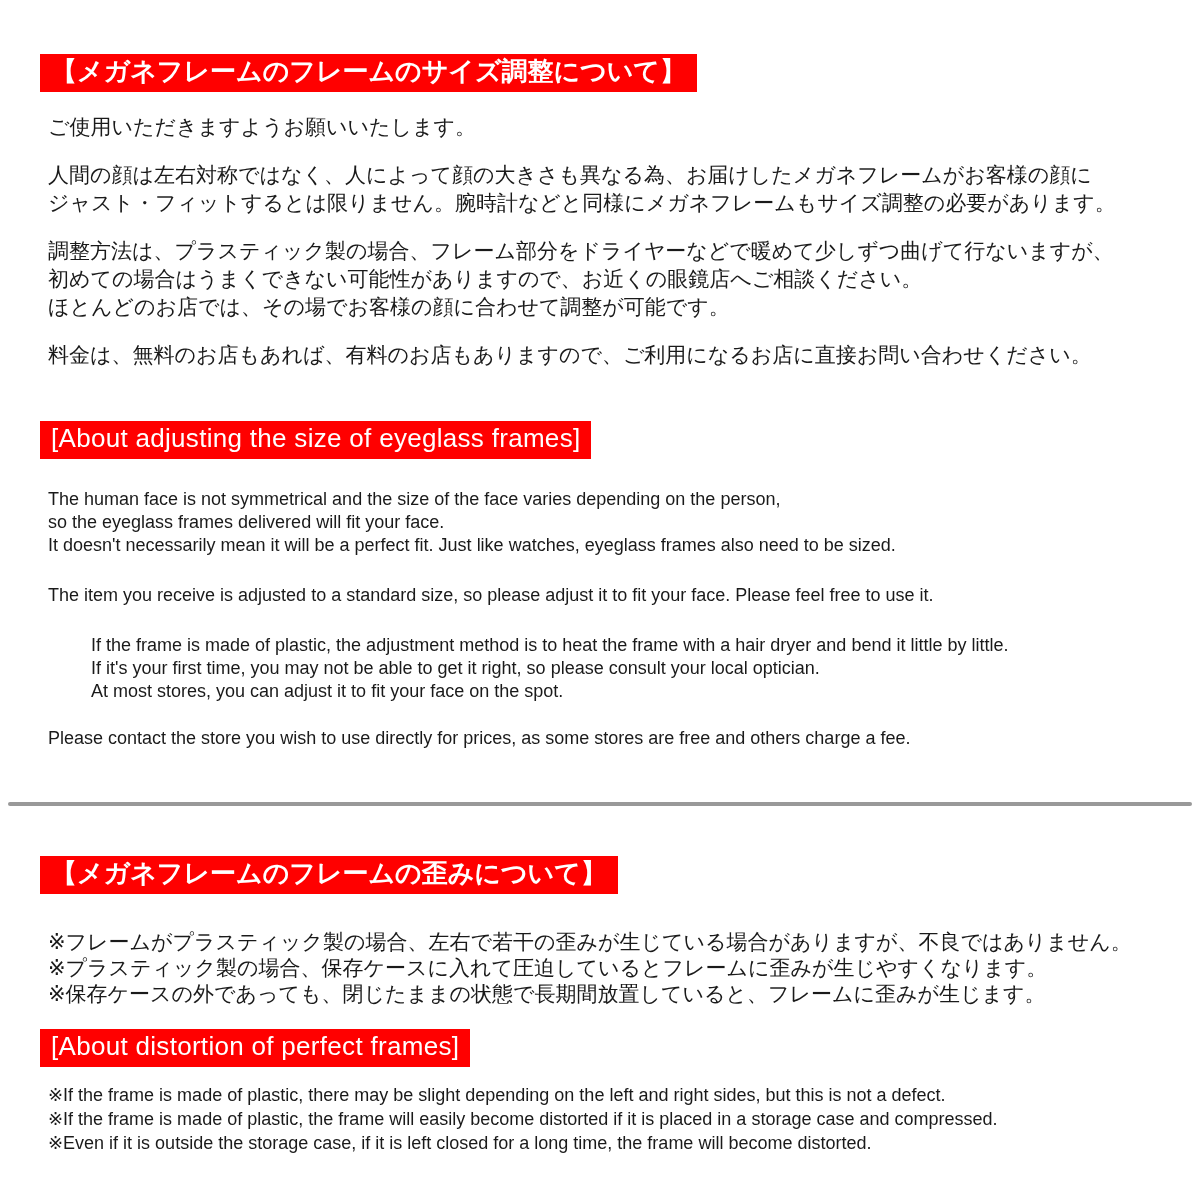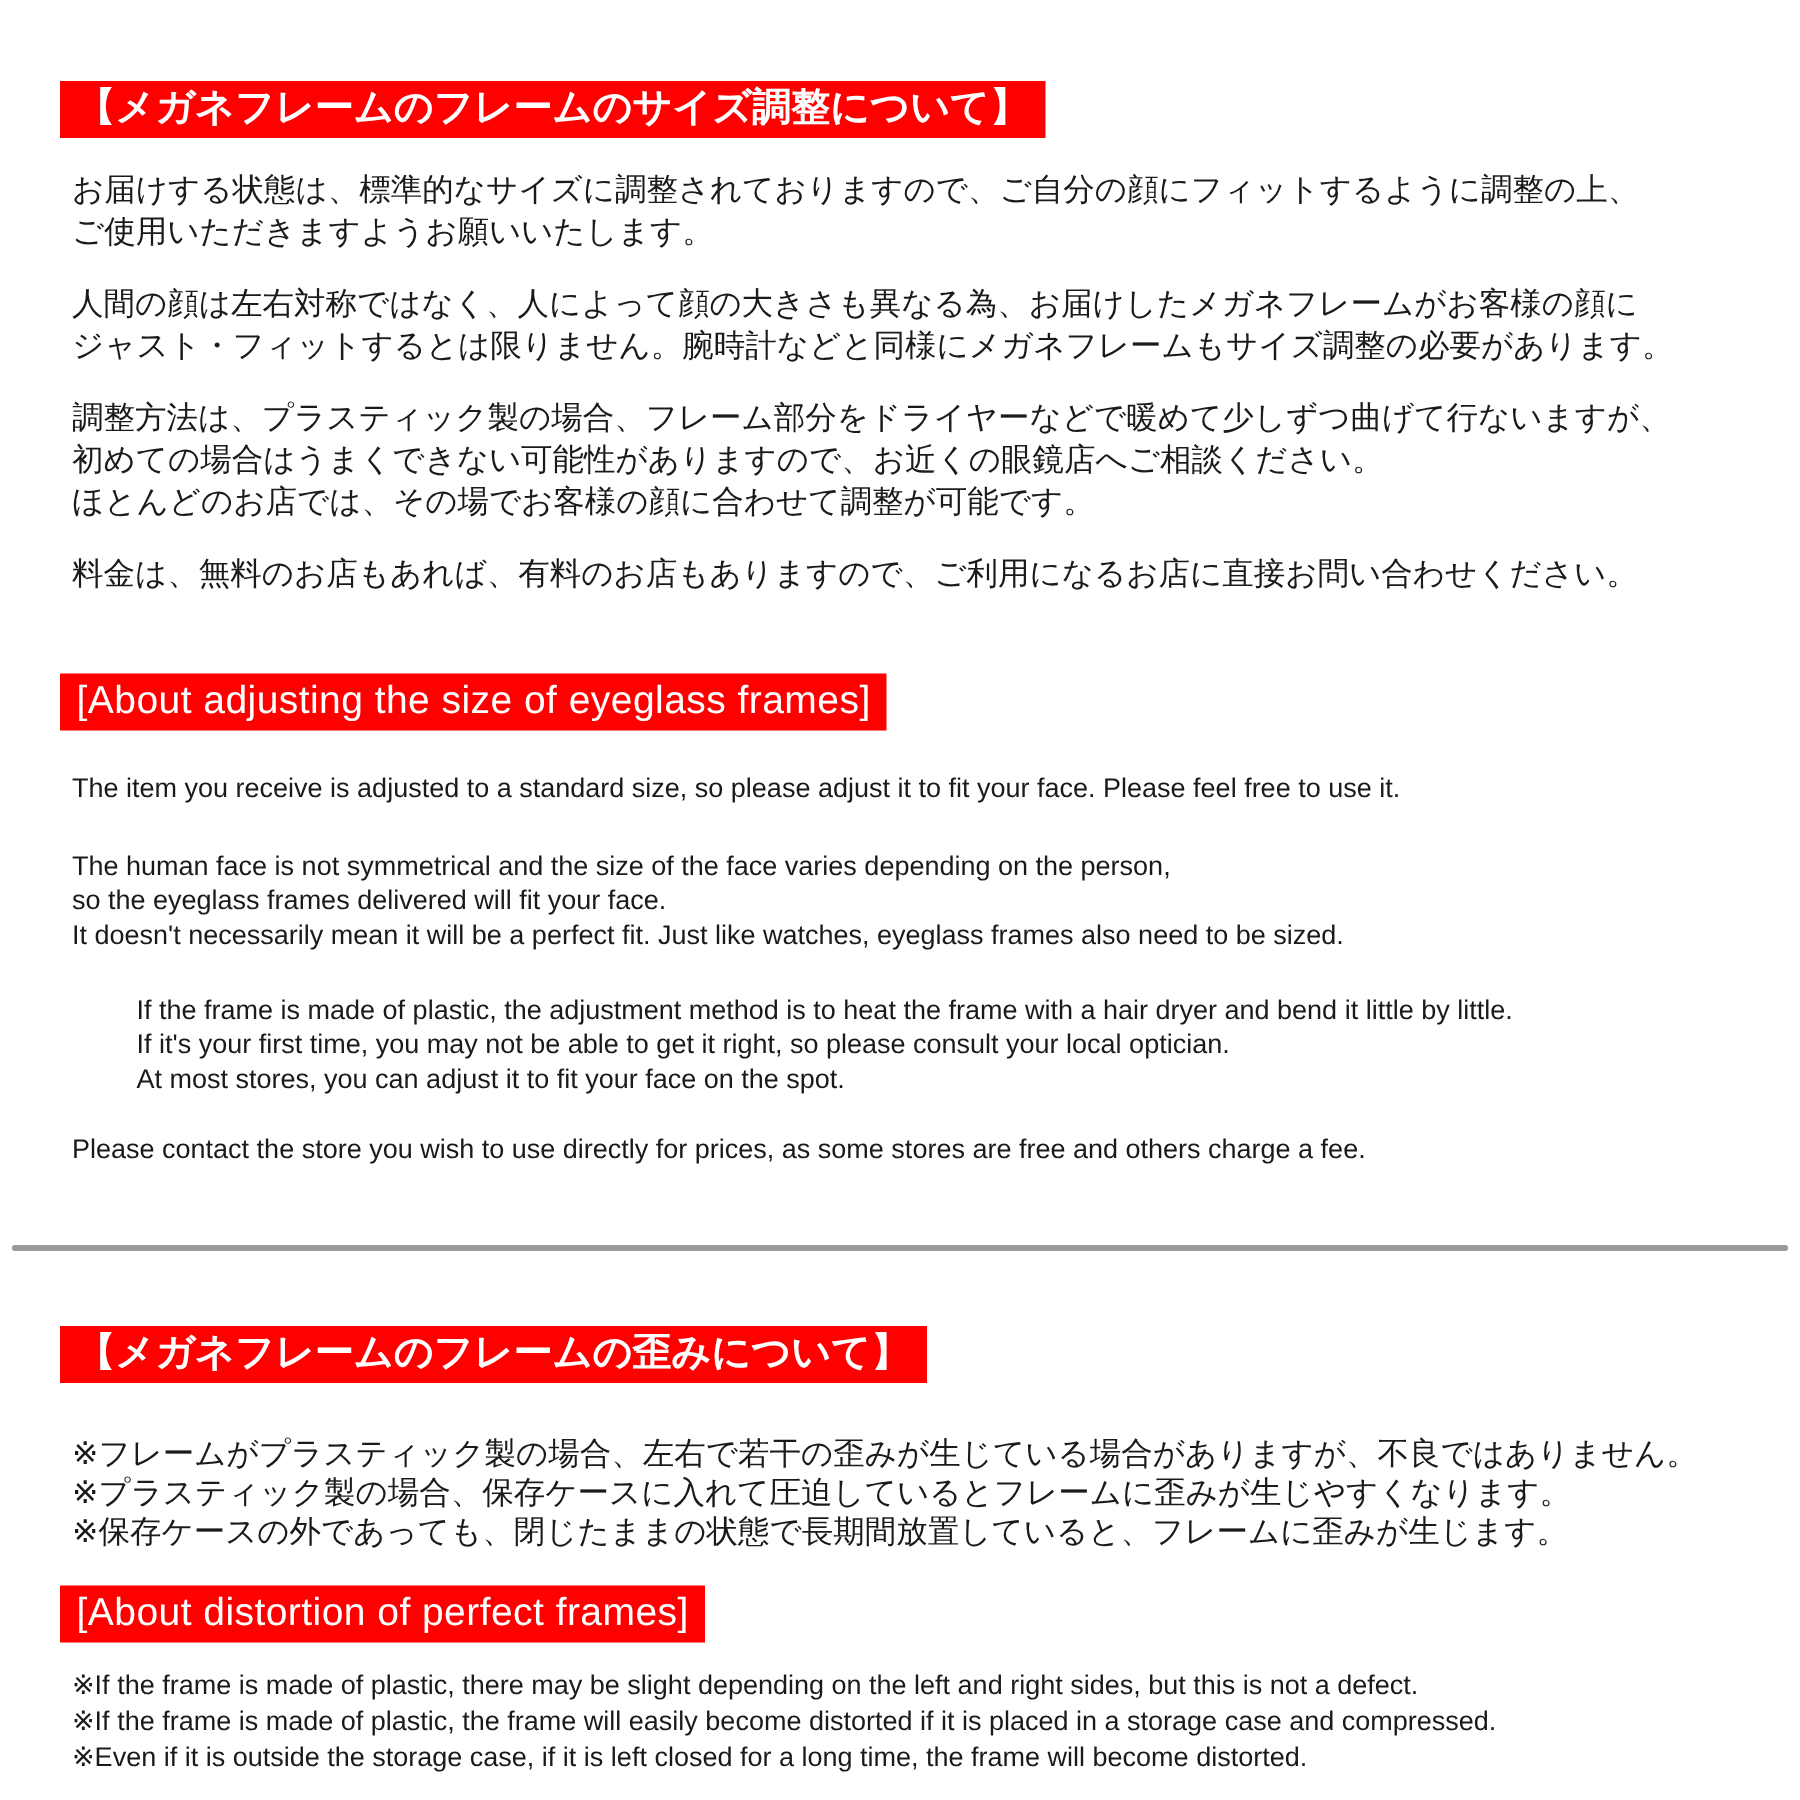--- a/index.html
+++ b/index.html
@@ -55,47 +55,46 @@
 </head>
 <body>
 
 <div class="page">
 
   <section>
     <h2 id="banner-size-jp" class="banner jp">【メガネフレームのフレームのサイズ調整について】</h2>
 
     <div class="text jp-text">
       <p id="p-jp-1">
-        <span class="ln">お届けする状態は、標準的なサイズに調整されておりますので、ご自分の顔にフィットするように調整の上、</span>
         <span class="ln">ご使用いただきますようお願いいたします。</span>
       </p>
       <p id="p-jp-2">
         <span class="ln">人間の顔は左右対称ではなく、人によって顔の大きさも異なる為、お届けしたメガネフレームがお客様の顔に</span>
         <span class="ln">ジャスト・フィットするとは限りません。腕時計などと同様にメガネフレームもサイズ調整の必要があります。</span>
       </p>
       <p id="p-jp-3">
         <span class="ln">調整方法は、プラスティック製の場合、フレーム部分をドライヤーなどで暖めて少しずつ曲げて行ないますが、</span>
         <span class="ln">初めての場合はうまくできない可能性がありますので、お近くの眼鏡店へご相談ください。</span>
         <span class="ln">ほとんどのお店では、その場でお客様の顔に合わせて調整が可能です。</span>
       </p>
       <p id="p-jp-4">
         <span class="ln">料金は、無料のお店もあれば、有料のお店もありますので、ご利用になるお店に直接お問い合わせください。</span>
       </p>
     </div>
 
     <h2 id="banner-size-en" class="banner en">[About adjusting the size of eyeglass frames]</h2>
 
     <div class="text en-text">
-      <p id="p-en-1">
-        <span class="ln">The item you receive is adjusted to a standard size, so please adjust it to fit your face. Please feel free to use it.</span>
-      </p>
       <p id="p-en-2">
         <span class="ln">The human face is not symmetrical and the size of the face varies depending on the person,</span>
         <span class="ln">so the eyeglass frames delivered will fit your face.</span>
         <span class="ln">It doesn't necessarily mean it will be a perfect fit. Just like watches, eyeglass frames also need to be sized.</span>
+      </p>
+      <p id="p-en-1">
+        <span class="ln">The item you receive is adjusted to a standard size, so please adjust it to fit your face. Please feel free to use it.</span>
       </p>
       <p id="p-en-3">
         <span class="ln">If the frame is made of plastic, the adjustment method is to heat the frame with a hair dryer and bend it little by little.</span>
         <span class="ln">If it's your first time, you may not be able to get it right, so please consult your local optician.</span>
         <span class="ln">At most stores, you can adjust it to fit your face on the spot.</span>
       </p>
       <p id="p-en-4">
         <span class="ln">Please contact the store you wish to use directly for prices, as some stores are free and others charge a fee.</span>
       </p>
     </div>

